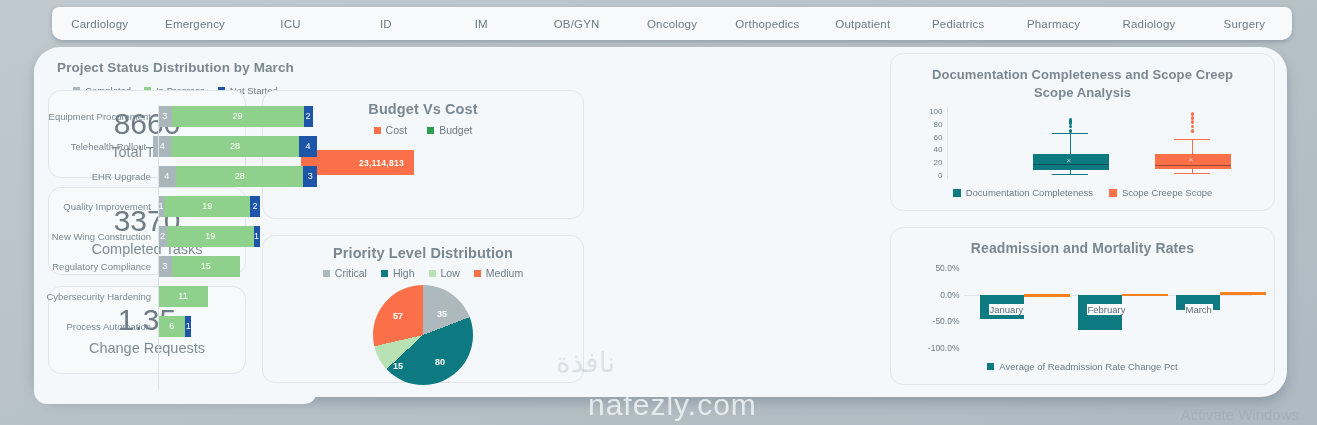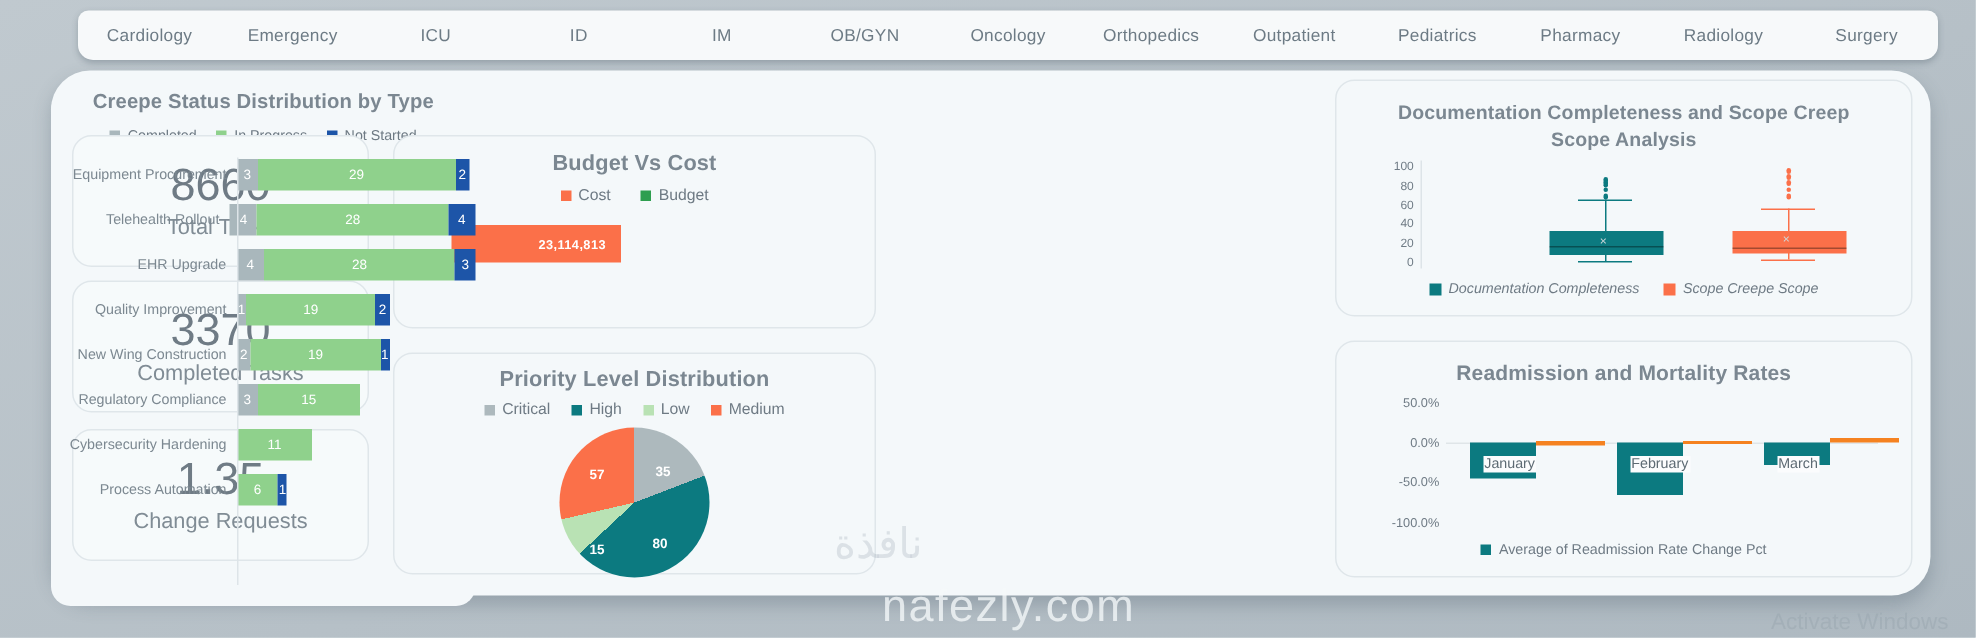--- a/index.html
+++ b/index.html
@@ -129,21 +129,21 @@
   .yticks { position: absolute; left: 0; top: 0; width: 30px; height: 72px; }
   .ytick { position: absolute; right: 0; font-size: 8px; color: #6f7b85; transform: translateY(-50%); }
   .bp-axis { position: absolute; left: 34px; top: 0; width: 1px; height: 72px; background: #dde4e8; }
   .bp-group { position: absolute; width: 76px; height: 72px; }
   .bp-box { position: absolute; width: 76px; }
   .bp-whisk { position: absolute; left: 37px; width: 1px; }
   .bp-cap { position: absolute; width: 36px; height: 1px; left: 19px; }
   .bp-med { position: absolute; width: 76px; height: 1.5px; }
   .bp-x { position: absolute; left: 34px; font-size: 8px; color: #cfd8da; }
   .outlier { position: absolute; width: 3.5px; height: 3.5px; border-radius: 50%; left: 36px; }
-  .bp-legend { display: flex; justify-content: center; gap: 16px; margin-top: 2px; font-style: italic; }
+  .bp-legend { display: flex; justify-content: center; gap: 16px; margin-top: 2px; }
   .bp-legend .lg { font-size: 9.5px; }
   .bp-legend .sw { width: 8px; height: 8px; }
 
   
   #readmit { left: 856px; top: 180px; width: 385px; height: 158px; }
   #readmit .paneltitle { font-size: 14px; margin-top: 12px; }
   .rd-plot { position: relative; width: 350px; height: 98px; margin: 6px auto 0; }
   .rd-ytick { position: absolute; left: 0; font-size: 8.5px; color: #6f7b85;
               transform: translateY(-50%); width: 52px; text-align: right; }
   .rd-zero { position: absolute; left: 56px; width: 288px; height: 1px; background: #dfe5e8; }
@@ -249,21 +249,21 @@
       <div class="pie-wrap">
         <div class="pie"></div>
         <div class="slice-lbl" style="left:64px;top:24px">35</div>
         <div class="slice-lbl" style="left:62px;top:72px">80</div>
         <div class="slice-lbl" style="left:20px;top:76px">15</div>
         <div class="slice-lbl" style="left:20px;top:26px">57</div>
       </div>
     </div>
 
     <div id="status">
-      <div class="paneltitle">Creepe Status Distribution by Type</div>
+      <div class="paneltitle">Project Status Distribution by March</div>
       <div class="stat-legend">
         <div class="lg">
           <span class="sw" style="background:#a9b7bc"></span>
           <span>Completed</span>
         </div>
         <div class="lg">
           <span class="sw" style="background:#8fd18c"></span>
           <span>In Progress</span>
         </div>
         <div class="lg">

